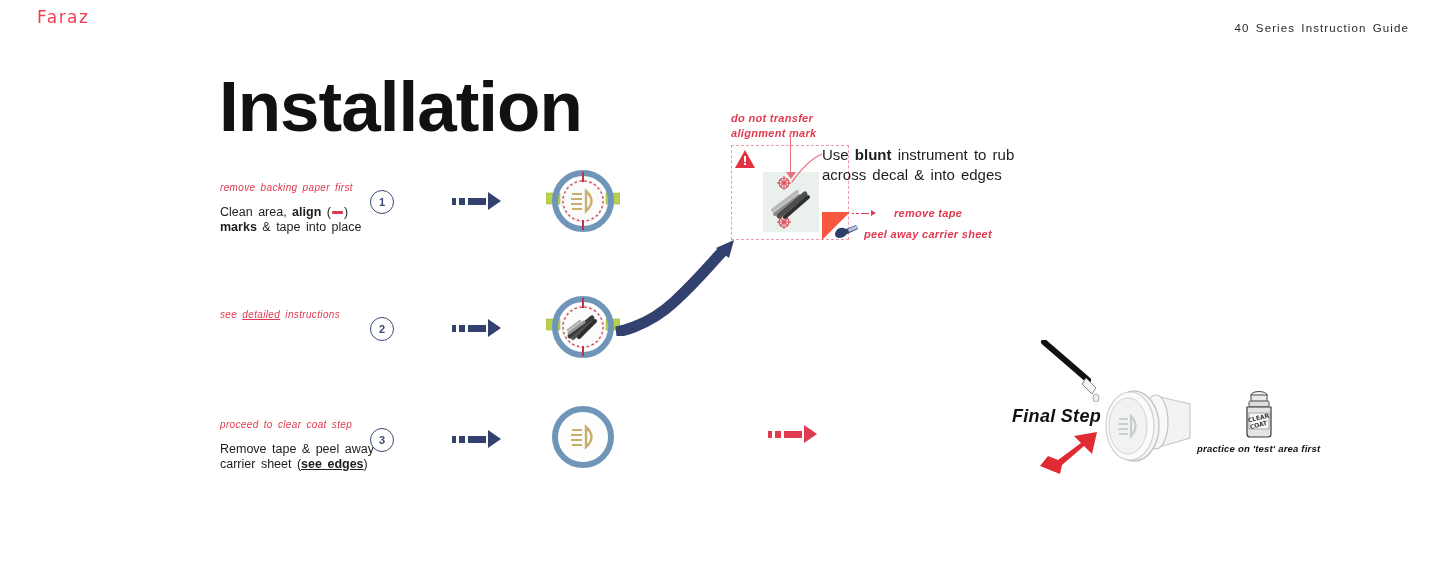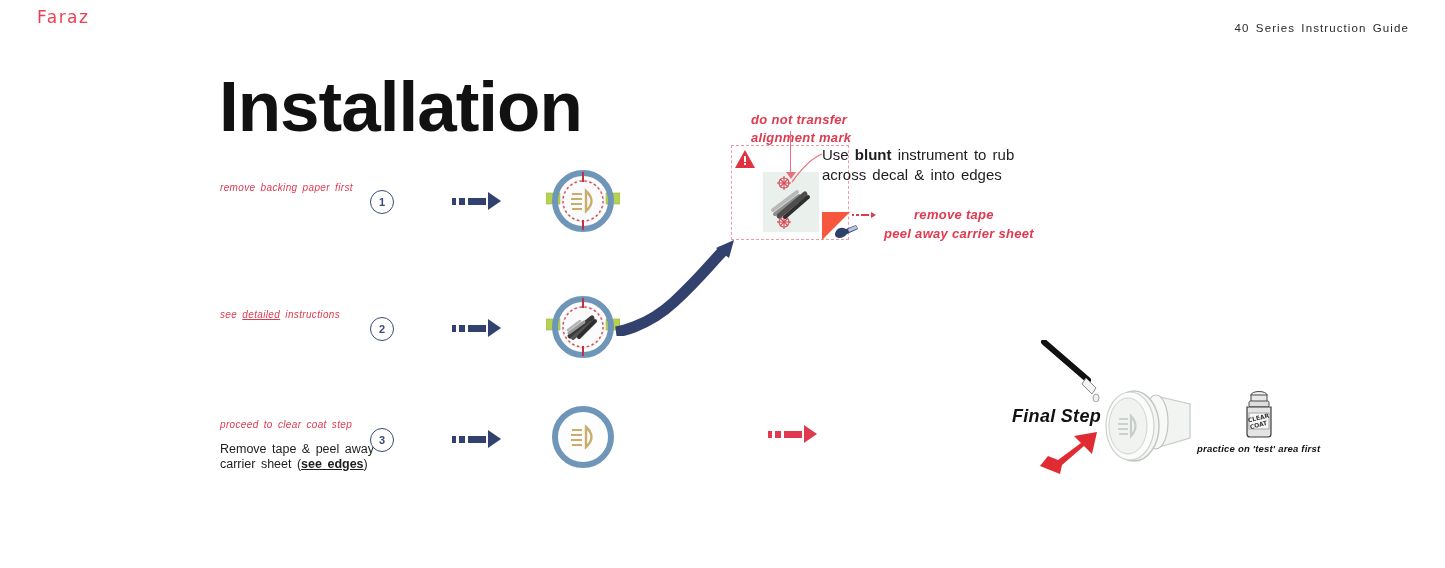--- a/index.html
+++ b/index.html
@@ -104,24 +104,23 @@
   #curved-arrow{left:612px;top:236px;}
 
   
   #detail-panel{left:731px;top:145px;width:118px;height:95px;
     border:1.4px dashed #f09aa4;box-sizing:border-box;}
   #warn-triangle{left:735px;top:150px;}
   #decal-thumb{left:763px;top:172px;width:56px;height:60px;background:#eaf1ec;}
   #peel-corner{left:822px;top:212px;}
   #align-caption{left:731px;top:111px;}
   .mini-caption{
-    font-size:13px;font-style:italic;font-weight:bold;
+    font-size:11px;font-style:italic;font-weight:bold;
     color:#e03a50;letter-spacing:.3px;line-height:1.35;
     white-space:nowrap;
-    margin-left:20px;
   }
   #align-arrow{left:790px;top:131px;width:1.4px;height:42px;background:#e8707e;}
   #align-arrow-head{left:786px;top:172px;width:0;height:0;
     border-left:5px solid transparent;border-right:5px solid transparent;
     border-top:7px solid #e8707e;}
   #rub-heading{
     left:822px;top:145px;font-size:15px;line-height:1.3;
     color:#1d1d1d;word-spacing:2px;
   }
   #rub-heading b{font-weight:bold;}
@@ -158,20 +157,27 @@
 </head>
 <body>
 
 <div class="abs" id="logo">Faraz</div>
 <div class="abs" id="guide-label">40 Series Instruction Guide</div>
 
 <div class="abs" id="page-title">Installation</div>
 
 <div class="abs step-block" id="block1">
   <div class="step-caption">remove backing paper first</div>
+  <div class="step-body">
+    <span>Clean  area,</span>
+    <b>align</b>
+    <span>(</span><span class="dash-mark"></span><span>)</span><br>
+    <b>marks</b>
+    <span>&amp; tape  into  place</span>
+  </div>
 </div>
 <div class="abs step-circle" id="circle1">1</div>
 <div class="abs dash-arrow navy" id="arrow1">
   <span class="seg s1"></span>
     <span class="seg s2"></span>
     <span class="seg s3"></span>
     <span class="head"></span>
 </div>
 
 <div class="abs step-block" id="block2">

